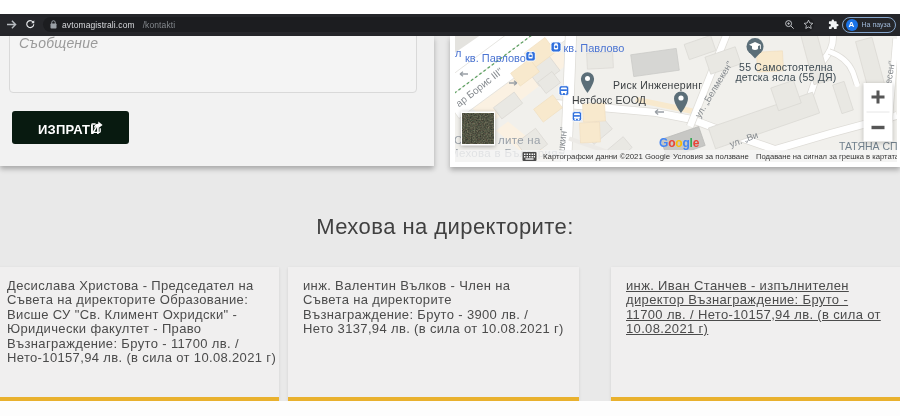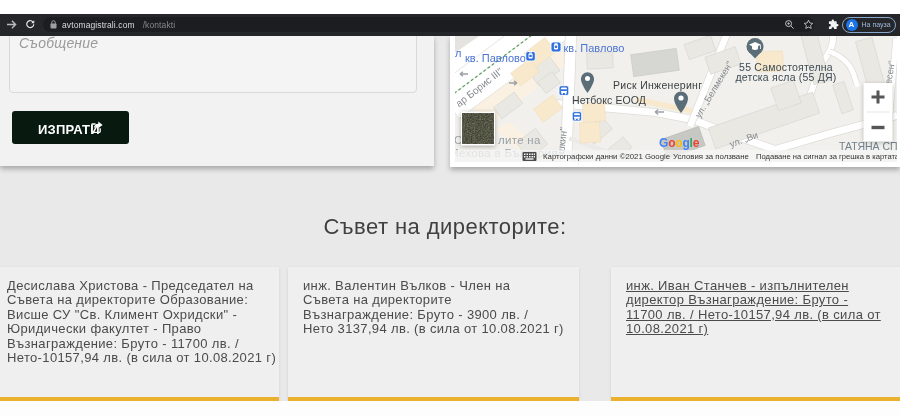--- a/index.html
+++ b/index.html
@@ -277,17 +277,17 @@
 
   <g>
     <rect x="863.5" y="82.5" width="29" height="58.5" fill="#ffffff" filter="drop-shadow(0 1px 2px rgba(0,0,0,0.25))"></rect>
     <path d="M871.5 96.5 h13 M878 90 v13" stroke="#565656" stroke-width="3"></path>
     <line x1="866.5" y1="111.5" x2="889.5" y2="111.5" stroke="#e6e6e6" stroke-width="1"></line>
     <path d="M871.5 127 h13" stroke="#565656" stroke-width="3.4"></path>
   </g>
 </svg>
 </div>
 
-<div id="heading" class="abs">Съвет на директорите:</div>
+<div id="heading" class="abs">Мехова на директорите:</div>
 <div id="card1" class="abs card">Десислава Христова - Председател на<br>Съвета на директорите Образование:<br>Висше СУ "Св. Климент Охридски" -<br>Юридически факултет - Право<br>Възнаграждение: Бруто - 11700 лв. /<br>Нето-10157,94 лв. (в сила от 10.08.2021 г)</div>
 <div id="card2" class="abs card">инж. Валентин Вълков - Член на<br>Съвета на директорите<br>Възнаграждение: Бруто - 3900 лв. /<br>Нето 3137,94 лв. (в сила от 10.08.2021 г)</div>
 <div id="card3" class="abs card">инж. Иван Станчев - изпълнителен<br>директор Възнаграждение: Бруто -<br>11700 лв. / Нето-10157,94 лв. (в сила от<br>10.08.2021 г)</div>
 <div id="botwhite" class="abs"></div>
 
 </body></html>

